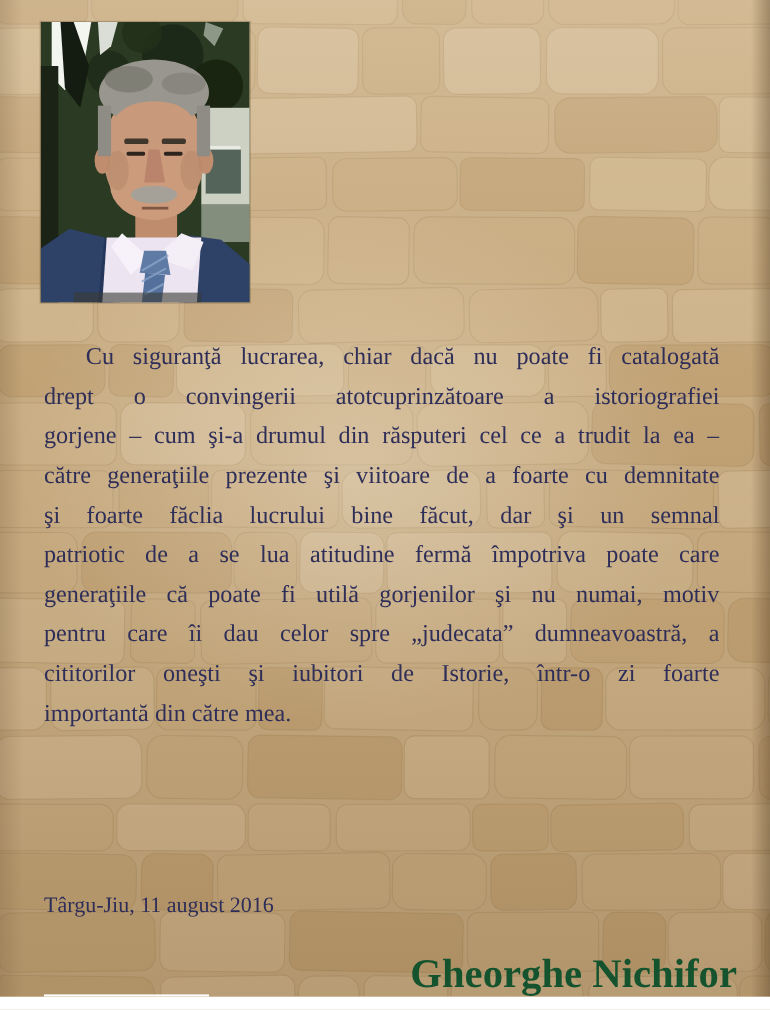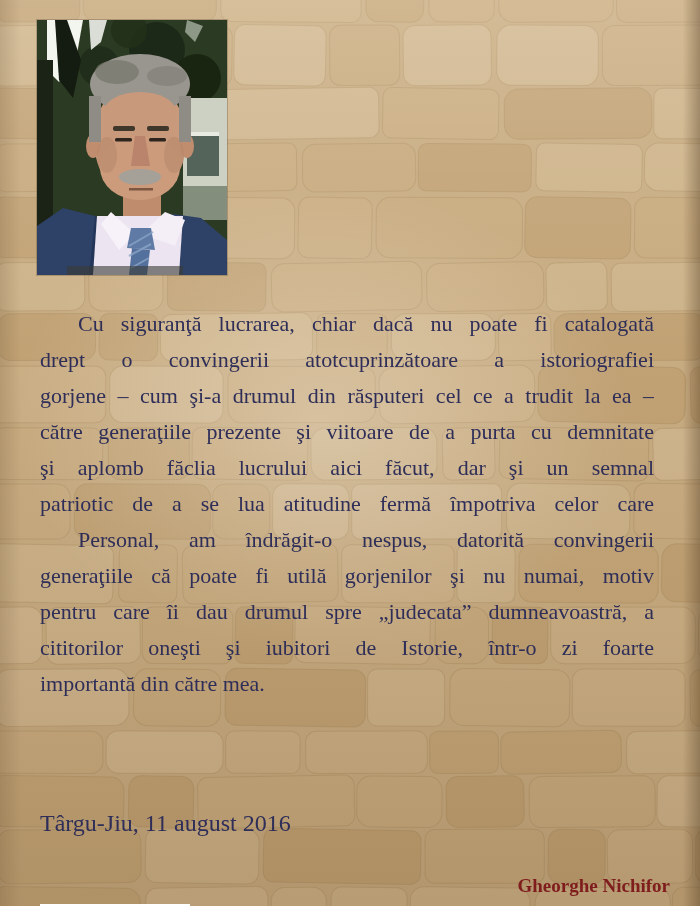--- a/index.html
+++ b/index.html
@@ -29,25 +29,25 @@
     font-size:22px;line-height:36px;color:#2e2e58;
   }
   .ln{
     display:block;height:36px;overflow:hidden;
     text-align:justify;text-align-last:justify;
   }
   .ln.ind{text-indent:38px;}
   .ln.end{text-align-last:left;}
   .dateline{
     position:absolute;left:40px;top:808px;
-    font-size:24px;line-height:30px;color:#2e2e58;
+    font-size:20px;line-height:30px;color:#2e2e58;
   }
   .author{
     position:absolute;right:30px;top:870px;
-    font-size:19px;line-height:32px;color:#7f1d1d;font-weight:bold;
+    font-size:37px;line-height:32px;color:#14532d;font-weight:bold;
     text-align:right;
   }
   .barcode{
     position:absolute;left:40px;top:904px;width:150px;height:14px;
     background:#ffffff;
   }
   .barcode svg{display:block;width:100%;height:100%;}
 </style>
 </head>
 <body>
@@ -237,26 +237,25 @@
       <line x1="94" y1="248" x2="112" y2="238" stroke="#8ba4c7" stroke-width="2" opacity="0.8"></line>
 
       <rect x="30" y="246" width="116" height="9" fill="#3b3a33" opacity="0.6"></rect>
     </svg>
   </div>
 
   <div class="body-text">
     <span class="ln ind">Cu siguranţă lucrarea, chiar dacă nu poate fi catalogată</span>
     <span class="ln">drept o convingerii atotcuprinzătoare a istoriografiei</span>
     <span class="ln">gorjene – cum şi-a drumul din răsputeri cel ce a trudit la ea –</span>
-    <span class="ln">către generaţiile prezente şi viitoare de a purta cu demnitate</span>
-    <span class="ln">şi aplomb făclia lucrului aici făcut, dar şi un semnal</span>
-    <span class="ln">patriotic de a se lua atitudine fermă împotriva celor care</span>
-    <span class="ln ind">Personal, am îndrăgit-o nespus, datorită convingerii</span>
+    <span class="ln">către generaţiile prezente şi viitoare de a foarte cu demnitate</span>
+    <span class="ln">şi foarte făclia lucrului bine făcut, dar şi un semnal</span>
+    <span class="ln">patriotic de a se lua atitudine fermă împotriva poate care</span>
     <span class="ln">generaţiile că poate fi utilă gorjenilor şi nu numai, motiv</span>
-    <span class="ln">pentru care îi dau drumul spre „judecata” dumneavoastră, a</span>
+    <span class="ln">pentru care îi dau celor spre „judecata” dumneavoastră, a</span>
     <span class="ln">cititorilor oneşti şi iubitori de Istorie, într-o zi foarte</span>
     <span class="ln end">importantă din către mea.</span>
   </div>
 
   <div class="dateline">Târgu-Jiu, 11 august 2016</div>
   <div class="author">Gheorghe Nichifor</div>
 
   <div class="barcode">
     <svg id="bars" viewBox="0 0 150 14" preserveAspectRatio="none" xmlns="http://www.w3.org/2000/svg">
         <rect x="6" y="3" width="1" height="11" fill="#111111"></rect>

